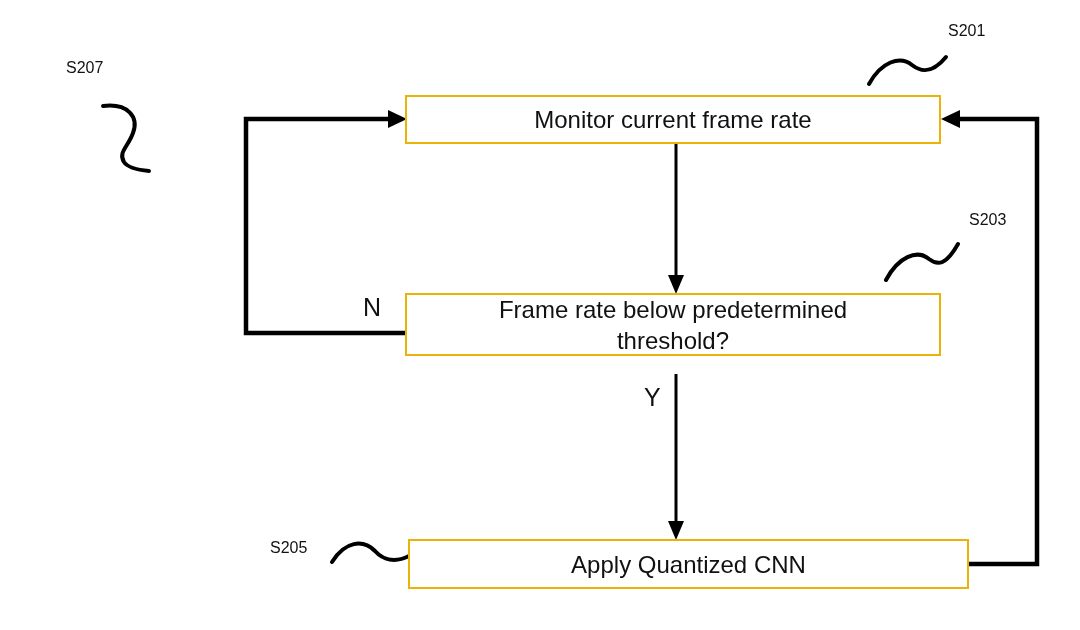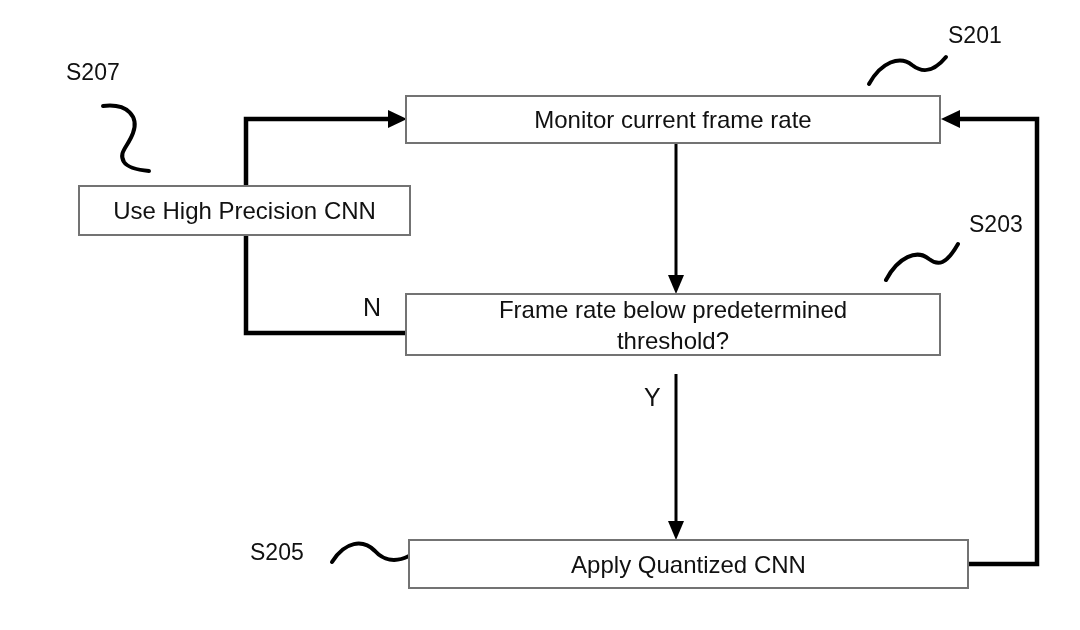--- a/index.html
+++ b/index.html
@@ -18,47 +18,47 @@
   .connector-layer {
     position: absolute;
     left: 0;
     top: 0;
     width: 1080px;
     height: 630px;
   }
   .flow-box {
     position: absolute;
     box-sizing: border-box;
-    border: 2px solid #737373;
+    border: 2px solid #eab308;
     background: #ffffff;
     display: flex;
     align-items: center;
     justify-content: center;
     text-align: center;
   }
   .box-label {
     font-size: 24px;
     line-height: 31px;
     color: #111111;
     white-space: pre-line;
   }
   .box-monitor   { left: 405px; top: 95px;  width: 536px; height: 49px; }
   .box-precision { left: 78px;  top: 185px; width: 333px; height: 51px; }
   .box-threshold { left: 405px; top: 293px; width: 536px; height: 63px; }
   .box-quantized { left: 408px; top: 539px; width: 561px; height: 50px; }
   .step-label {
     position: absolute;
-    font-size: 23px;
+    font-size: 16px;
     color: #111111;
     white-space: nowrap;
   }
   .step-s201 { left: 948px; top: 22px; }
   .step-s207 { left: 66px;  top: 59px; text-align: center; }
   .step-s203 { left: 940px; top: 211px; margin-left: 29px; }
-  .step-s205 { left: 250px; top: 539px; }
+  .step-s205 { left: 270px; top: 539px; }
   .branch-label {
     position: absolute;
     font-size: 25px;
     color: #111111;
   }
   .branch-n { left: 363px; top: 293px; }
   .branch-y { left: 644px; top: 383px; }
 </style>
 </head>
 <body>
@@ -82,23 +82,20 @@
     <path d="M869,84 C881,62 900,55 912,65 C921,72 932,74 946,57" stroke="#000" stroke-width="4" fill="none" stroke-linecap="round"></path>
     <path d="M886,280 C898,257 917,249 929,259 C938,266 946,265 958,244" stroke="#000" stroke-width="4" fill="none" stroke-linecap="round"></path>
     <path d="M332,562 C345,541 363,539 375,551 C383,560 395,563 409,556" stroke="#000" stroke-width="4" fill="none" stroke-linecap="round"></path>
     <path d="M103,106 C128,103 139,117 133,133 C128,147 118,152 124,162 C128,168 138,170 149,171" stroke="#000" stroke-width="4" fill="none" stroke-linecap="round"></path>
   </svg>
 
   <div class="flow-box box-monitor">
     <span class="box-label">Monitor current frame rate</span>
   </div>
 
-  <div class="flow-box box-precision">
-    <span class="box-label">Use High Precision CNN</span>
-  </div>
 
   <div class="flow-box box-threshold">
     <span class="box-label">Frame rate below predetermined
 threshold?</span>
   </div>
 
   <div class="flow-box box-quantized">
     <span class="box-label">Apply Quantized CNN</span>
   </div>
 

